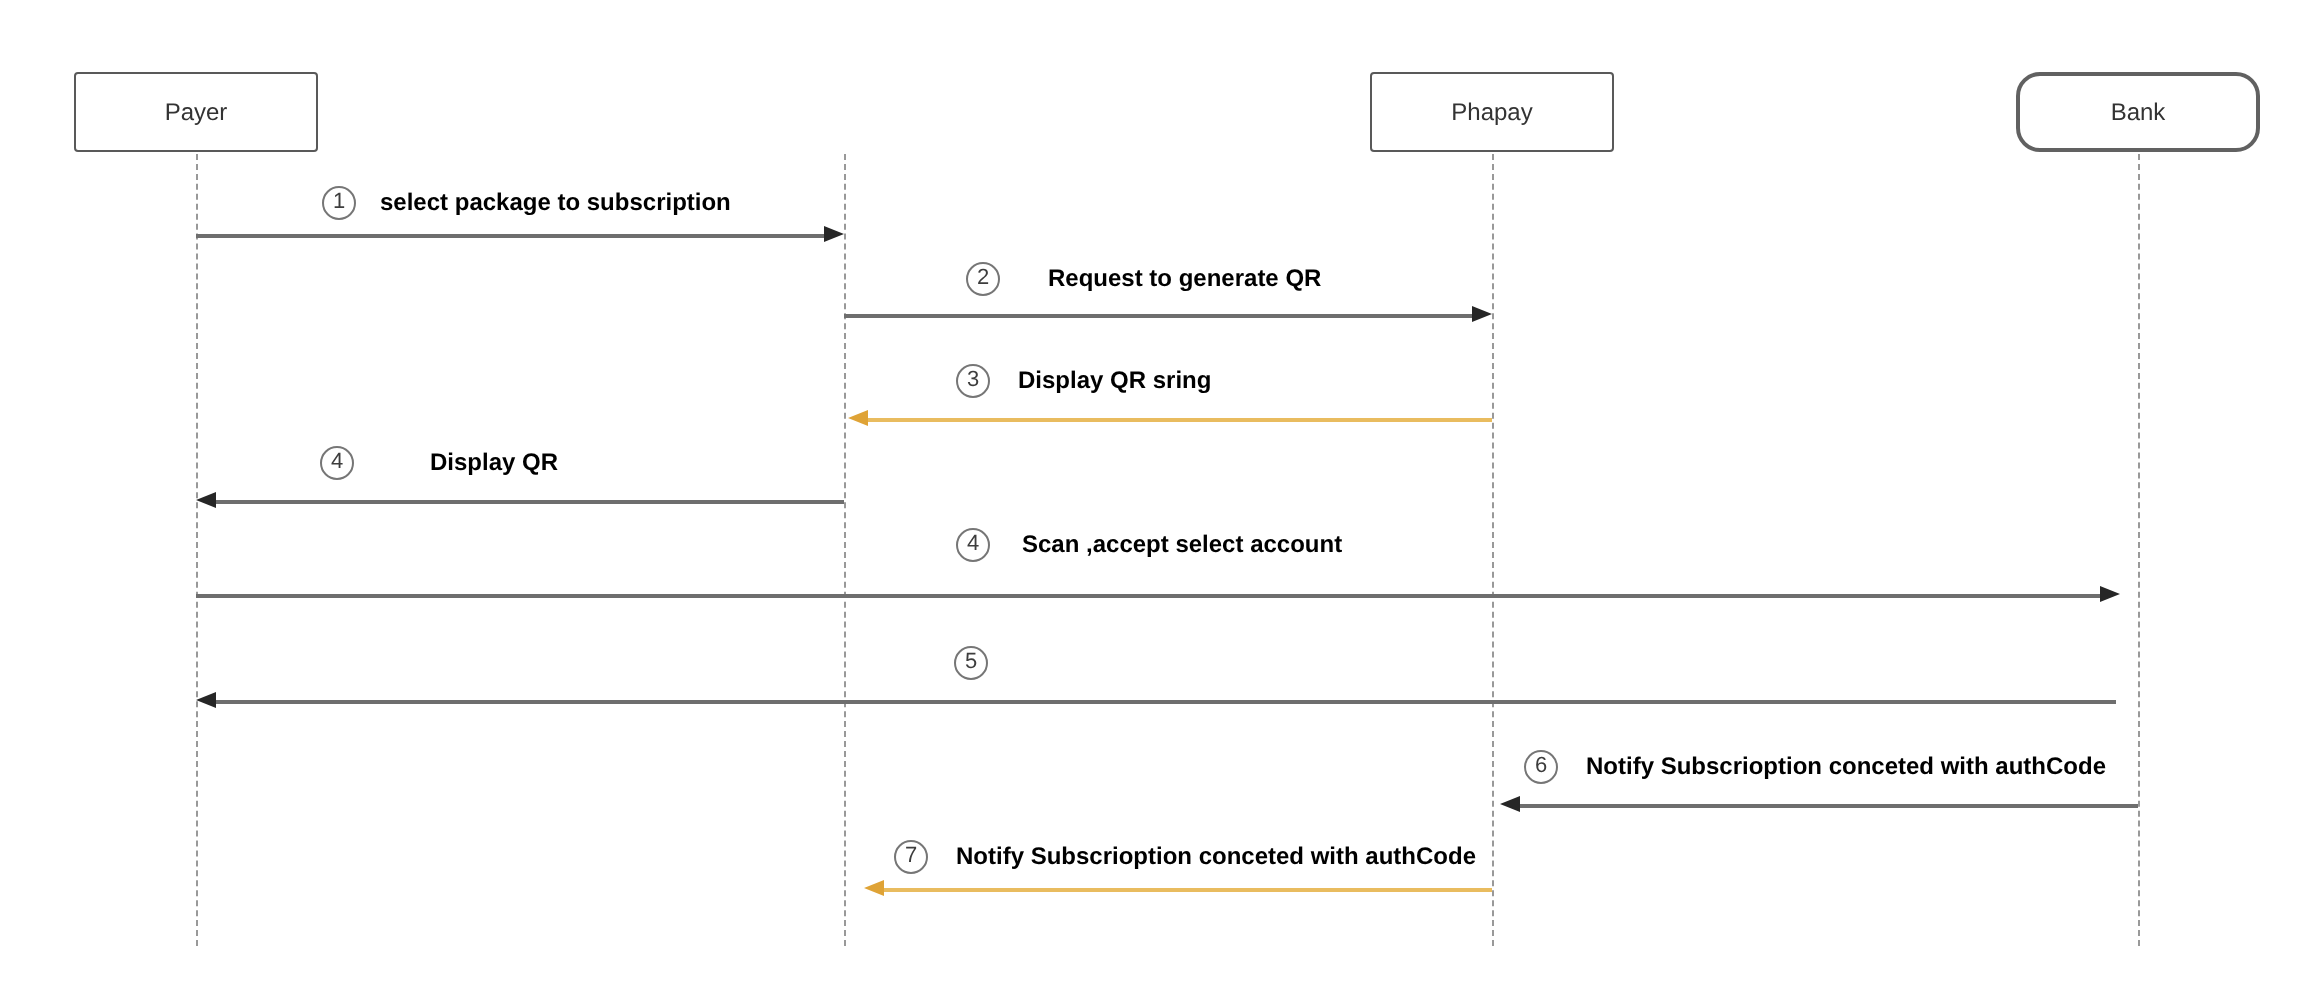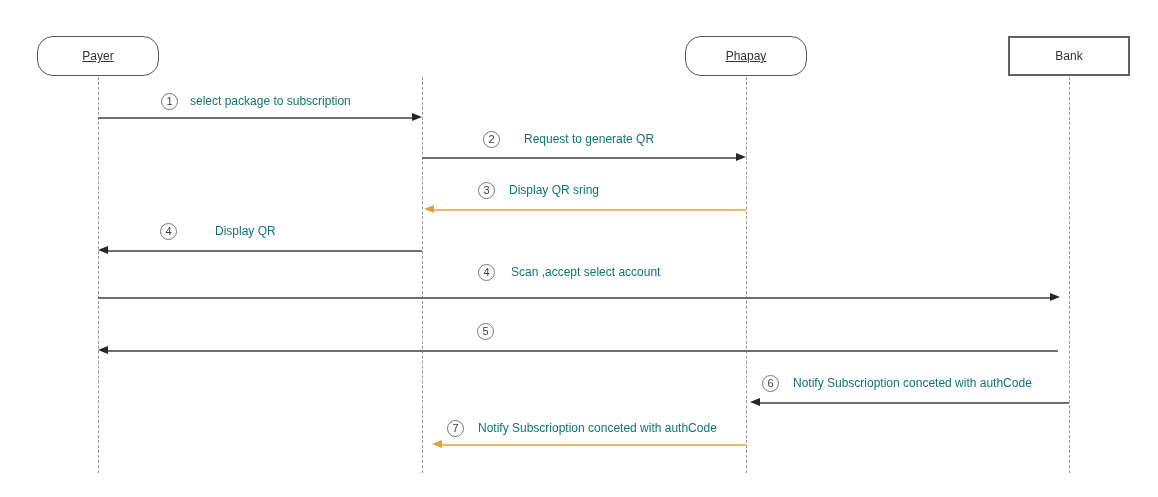--- a/index.html
+++ b/index.html
@@ -12,22 +12,22 @@
   }
   .actor-box{
     position:absolute;
     background:#ffffff;
     border:1.5px solid #595959;
     display:flex;align-items:center;justify-content:center;
     font-size:12px;color:#333333;
     box-sizing:border-box;
     z-index:3;
   }
-  .actor-box.rounded{border-radius:16px;text-decoration:underline;}
-  .actor-box.square{border:2px solid #616161;border-radius:0;}
+  .actor-box.rounded{border-radius:2px;}
+  .actor-box.square{border:2px solid #616161;border-radius:12px;}
   .lifeline{
     position:absolute;
     width:0;
     border-left:1px dashed #999999;
     z-index:1;
   }
   .msg-line{
     position:absolute;
     height:1.5px;
     z-index:2;
@@ -51,21 +51,21 @@
     width:17px;height:17px;
     border:1px solid #767676;
     border-radius:50%;
     display:flex;align-items:center;justify-content:center;
     font-size:11px;color:#3d3d3d;
     background:#ffffff;
     box-sizing:border-box;
     flex:0 0 auto;
   }
   .msg-text{
-    font-size:12px;color:#0f766e;
+    font-size:12px;color:#000000;font-weight:bold;
   }
 </style>
 </head>
 <body>
 
 <div id="stage">
     <div class="lifeline" style="left: 98px; top: 77px; height: 396px; border-left-color: rgb(153, 153, 153);"></div>
     <div class="actor-box rounded" style="left: 37px; top: 36px; width: 122px; height: 40px;">
       <span>Payer</span>
     </div>

